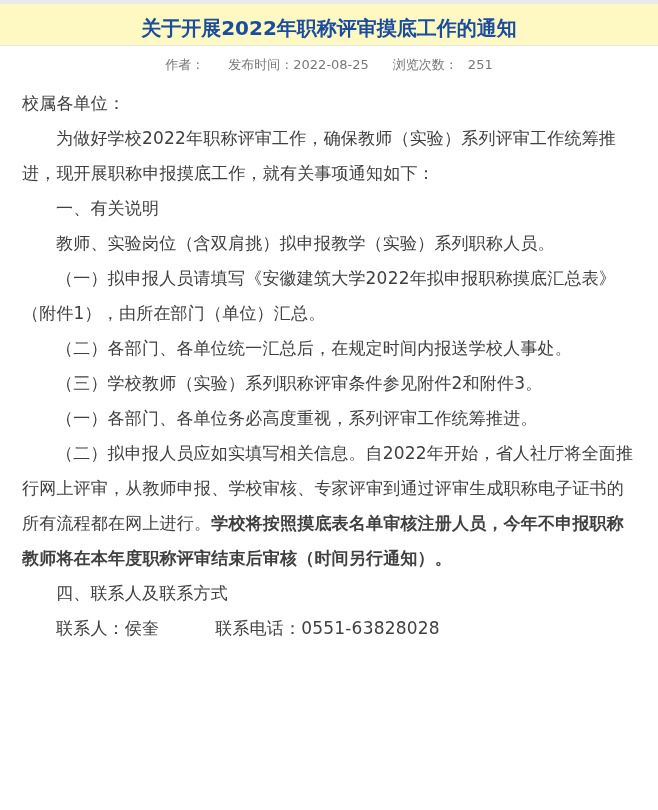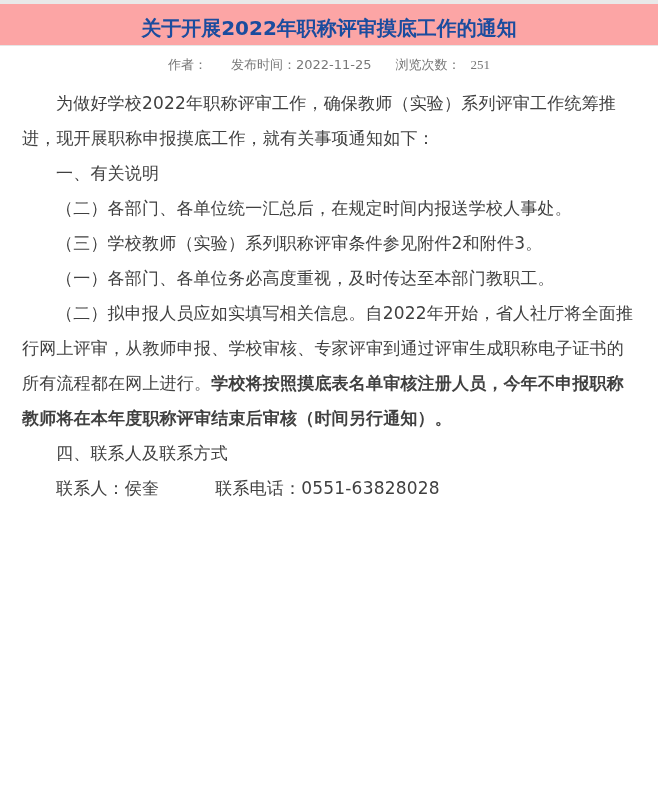--- a/index.html
+++ b/index.html
@@ -4,39 +4,39 @@
 <style>
   html, body { margin: 0; padding: 0; }
   body {
     width: 658px;
     height: 810px;
     background: #ffffff;
     overflow: hidden;
     font-family: "DejaVu Sans", "Liberation Sans", sans-serif;
   }
   .top-strip { height: 4px; background: #e9e9e9; }
-  .title-wrap { border-bottom: 1px solid #e6e6e6; background: #fca5a5; }
+  .title-wrap { border-bottom: 1px solid #e6e6e6; background: #fef9c3; }
   .title {
     margin: 0;
     padding: 11px 10px 4px;
     text-align: center;
     font-size: 20px;
     line-height: 26px;
     font-weight: bold;
     color: #1b4c9e;
   }
   .meta {
     padding-top: 11px;
     text-align: center;
     font-size: 13px;
     line-height: 16px;
     color: #787878;
   }
   .meta .meta-item { margin-left: 24px; }
-  .meta .views-count { margin-left: 10px; font-family: Liberation Serif, serif; }
+  .meta .views-count { margin-left: 10px; }
   .content {
     padding: 13px 18px 0 22px;
     font-size: 17px;
     line-height: 35px;
     color: #404040;
     letter-spacing: 0.2px;
   }
   .content p { margin: 0; text-indent: 2em; }
   .content p.no-indent { text-indent: 0; }
   .content strong { font-weight: bold; }
@@ -47,31 +47,34 @@
 
 <div class="page">
 
   <div class="top-strip"></div>
 
   <div class="title-wrap">
     <h1 class="title">关于开展2022年职称评审摸底工作的通知</h1>
   </div>
 
   <div class="meta">
-    <span>作者：</span><span class="meta-item">发布时间：</span><span>2022-11-25</span><span class="meta-item">浏览次数：</span><span class="views-count">251</span>
+    <span>作者：</span><span class="meta-item">发布时间：</span><span>2022-08-25</span><span class="meta-item">浏览次数：</span><span class="views-count">251</span>
   </div>
 
   <div class="content">
+    <p class="no-indent">校属各单位：</p>
     <p>为做好学校2022年职称评审工作，确保教师（实验）系列评审工作统筹推进，现开展职称申报摸底工作，就有关事项通知如下：</p>
 
     <p>一、有关说明</p>
+    <p>教师、实验岗位（含双肩挑）拟申报教学（实验）系列职称人员。</p>
 
+    <p>（一）拟申报人员请填写《安徽建筑大学2022年拟申报职称摸底汇总表》（附件1），由所在部门（单位）汇总。</p>
     <p>（二）各部门、各单位统一汇总后，在规定时间内报送学校人事处。</p>
     <p>（三）学校教师（实验）系列职称评审条件参见附件2和附件3。</p>
 
-    <p>（一）各部门、各单位务必高度重视，及时传达至本部门教职工。</p>
+    <p>（一）各部门、各单位务必高度重视，系列评审工作统筹推进。</p>
     <p><span>（二）拟申报人员应如实填写相关信息。自2022年开始，省人社厅将全面推行网上评审，从教师申报、学校审核、专家评审到通过评审生成职称电子证书的所有流程都在网上进行。</span><strong>学校将按照摸底表名单审核注册人员，今年不申报职称教师将在本年度职称评审结束后审核（时间另行通知）。</strong></p>
 
     <p>四、联系人及联系方式</p>
     <p class="contact"><span>联系人：</span><span>侯奎</span><span class="contact-gap">联系电话：</span><span>0551-63828028</span></p>
   </div>
 
 </div>
 
 </body></html>

